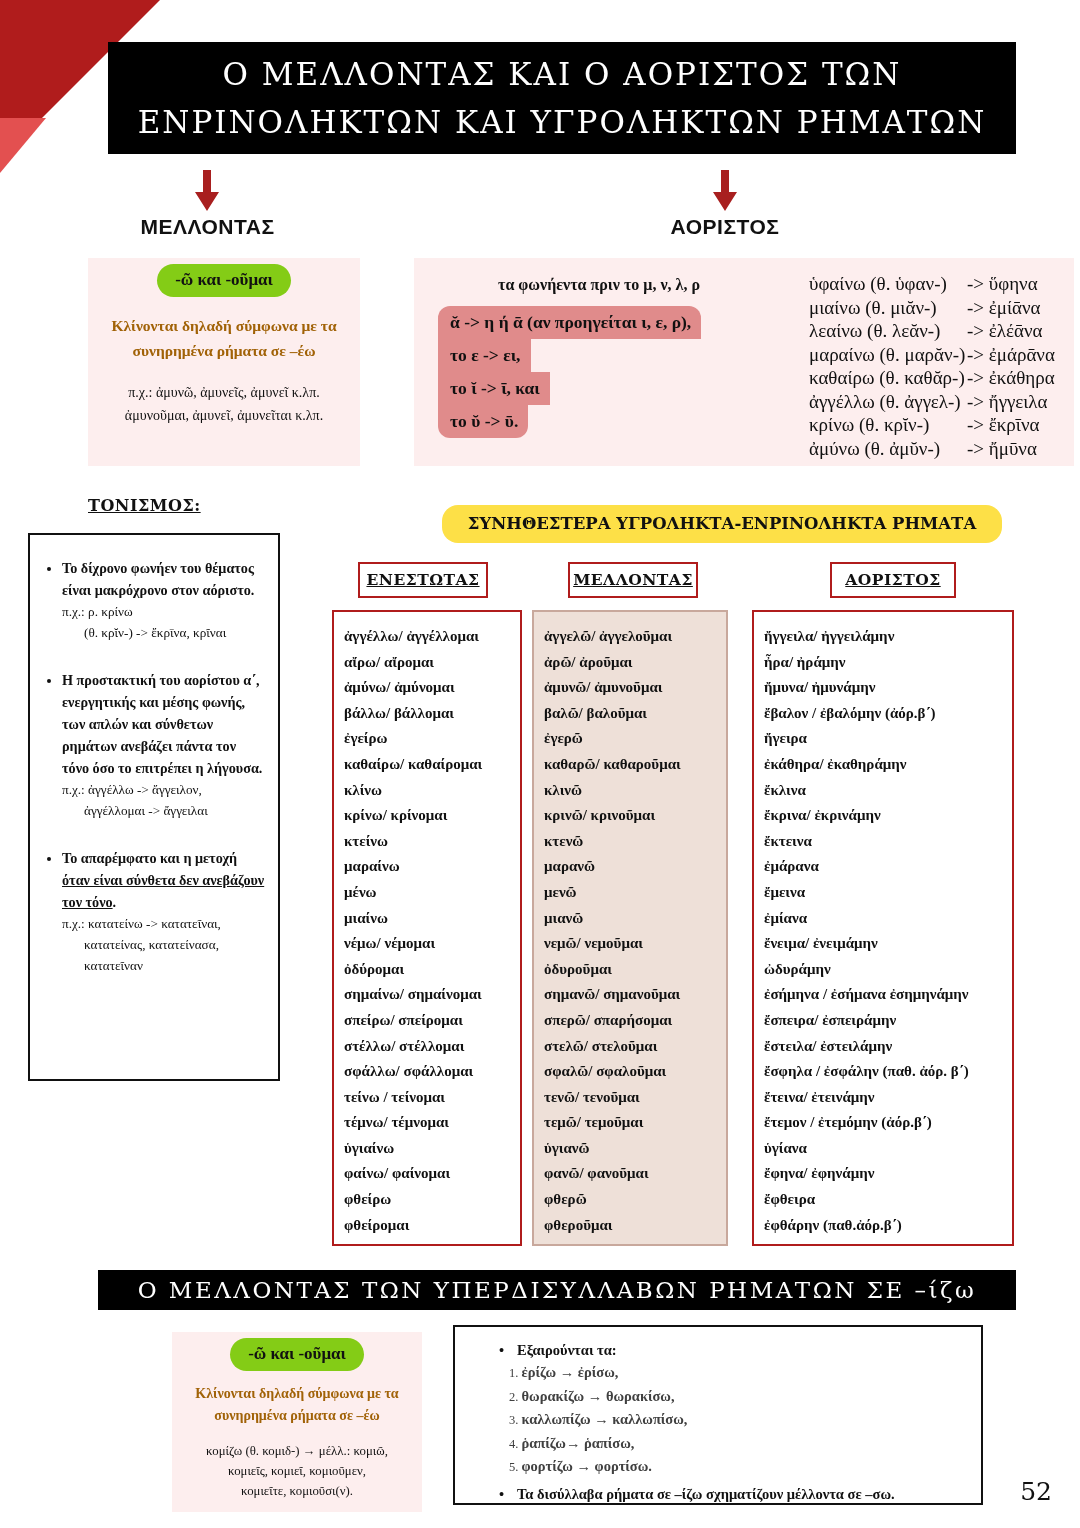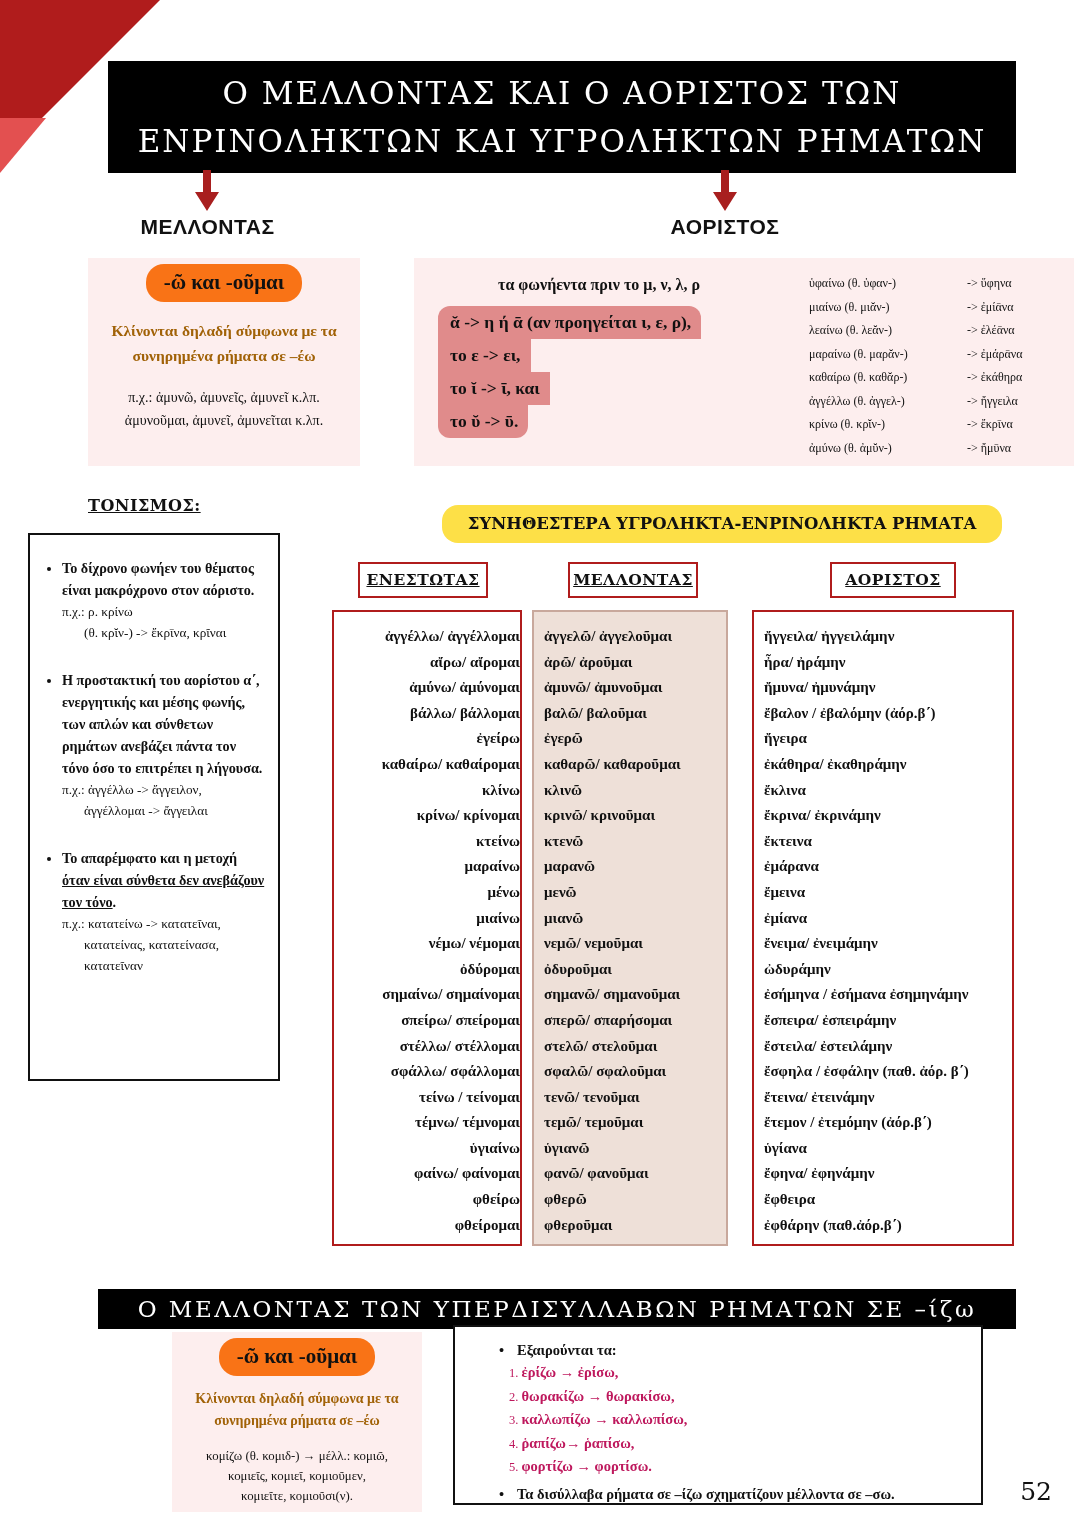--- a/index.html
+++ b/index.html
@@ -38,21 +38,20 @@
   }
 
   
   .banner {
     position: absolute;
     background: #000000;
     color: #ffffff;
     text-align: center;
     font-family: "DejaVu Serif", "Liberation Serif", serif;
     letter-spacing: 2px;
-    margin-top: 19px;
   }
   #main-banner {
     left: 108px; top: 42px;
     width: 908px; height: 112px;
     font-size: 31px;
     line-height: 48px;
     padding-top: 8px;
     box-sizing: border-box;
   }
   #bottom-banner {
@@ -82,25 +81,25 @@
   }
 
   
   .pink-panel {
     position: absolute;
     background: #fdeeee;
     box-sizing: border-box;
   }
   .pill {
     display: inline-block;
-    background: #f97316;
+    background: #84cc16;
     border-radius: 18px;
     color: #111;
     font-weight: bold;
-    font-size: 21px;
+    font-size: 17px;
     padding: 6px 18px 7px 18px;
     font-family: "Liberation Serif", serif;
   }
   .panel-body {
     font-weight: bold;
     font-size: 15.5px;
     line-height: 25px;
     text-align: center;
     color: #a16207;
   }
@@ -133,21 +132,21 @@
     padding: 6px 10px 6px 12px;
     white-space: nowrap;
     width: max-content;
   }
   .rule-line.r1 { border-radius: 12px 12px 0 0; }
   .rule-line.r4 { border-radius: 0 0 12px 12px; }
 
   .verb-list-right {
     position: absolute;
     left: 395px; top: 14px;
-    font-size: 12px;
+    font-size: 19px;
     line-height: 23.5px;
     color: #111;
     white-space: nowrap;
   }
   .verb-list-right .lhs { display: inline-block; width: 158px; }
 
   
   #tonismos-label {
     position: absolute;
     left: 88px; top: 496px;
@@ -249,21 +248,21 @@
   }
   .exc-bullet::before {
     content: "\2022";
     position: absolute;
     left: 30px;
   }
   .exc-item {
     font-weight: bold;
     font-size: 14.5px;
     line-height: 22.5px;
-    color: #be185d;
+    color: #404040;
     padding-left: 40px;
   }
   .exc-item .num { font-weight: normal; font-size: 12.5px; }
 
   #page-number {
     position: absolute;
     right: 28px; bottom: 22px;
     font-family: "DejaVu Serif", serif;
     font-size: 25px;
     color: #111;
@@ -338,21 +337,21 @@
       <li><span>Το απαρέμφατο και η μετοχή </span><span class="u">όταν είναι σύνθετα δεν ανεβάζουν τον τόνο</span><span>.</span><span class="sub-ex">π.χ.: κατατείνω -&gt; κατατεῖναι,</span><span class="sub-ex indent">κατατείνας, κατατείνασα,</span><span class="sub-ex indent">κατατεῖναν</span></li>
     </ul>
 </div>
 
 <div id="table-title">ΣΥΝΗΘΕΣΤΕΡΑ ΥΓΡΟΛΗΚΤΑ-ΕΝΡΙΝΟΛΗΚΤΑ ΡΗΜΑΤΑ</div>
 
 <div class="col-head" style="left:358px; top:562px; width:126px;">ΕΝΕΣΤΩΤΑΣ</div>
 <div class="col-head" style="left:568px; top:562px; width:126px;">ΜΕΛΛΟΝΤΑΣ</div>
 <div class="col-head" style="left:830px; top:562px; width:122px;">ΑΟΡΙΣΤΟΣ</div>
 
-<div class="col-box" id="col-present" style="left:332px; top:610px; width:190px; height:636px; background:#ffffff;text-align:right;">
+<div class="col-box" id="col-present" style="left:332px; top:610px; width:190px; height:636px; background:#ffffff;">
     <div>ἀγγέλλω/ ἀγγέλλομαι</div>
     <div>αἴρω/ αἴρομαι</div>
     <div>ἀμύνω/ ἀμύνομαι</div>
     <div>βάλλω/ βάλλομαι</div>
     <div>ἐγείρω</div>
     <div>καθαίρω/ καθαίρομαι</div>
     <div>κλίνω</div>
     <div>κρίνω/ κρίνομαι</div>
     <div>κτείνω</div>
     <div>μαραίνω</div>

